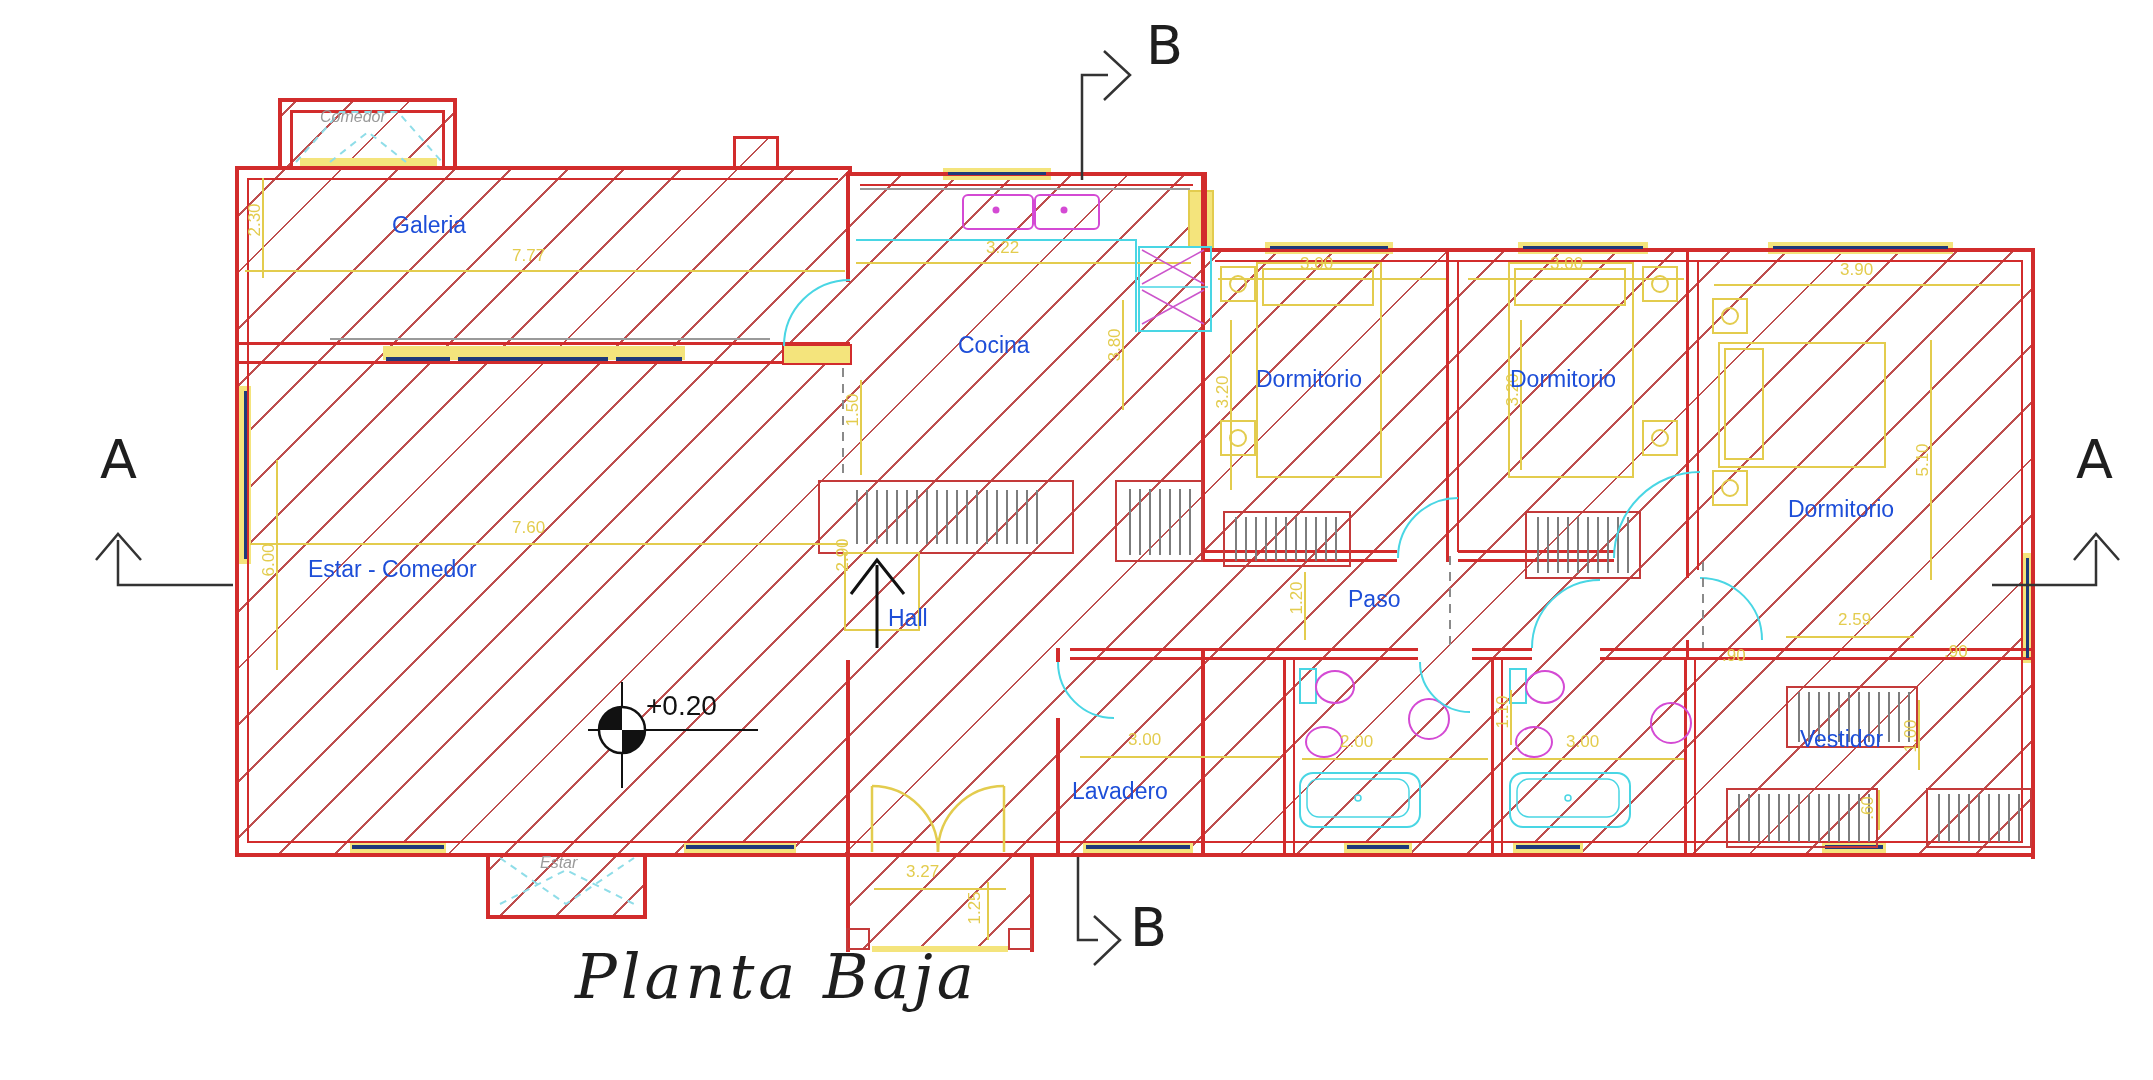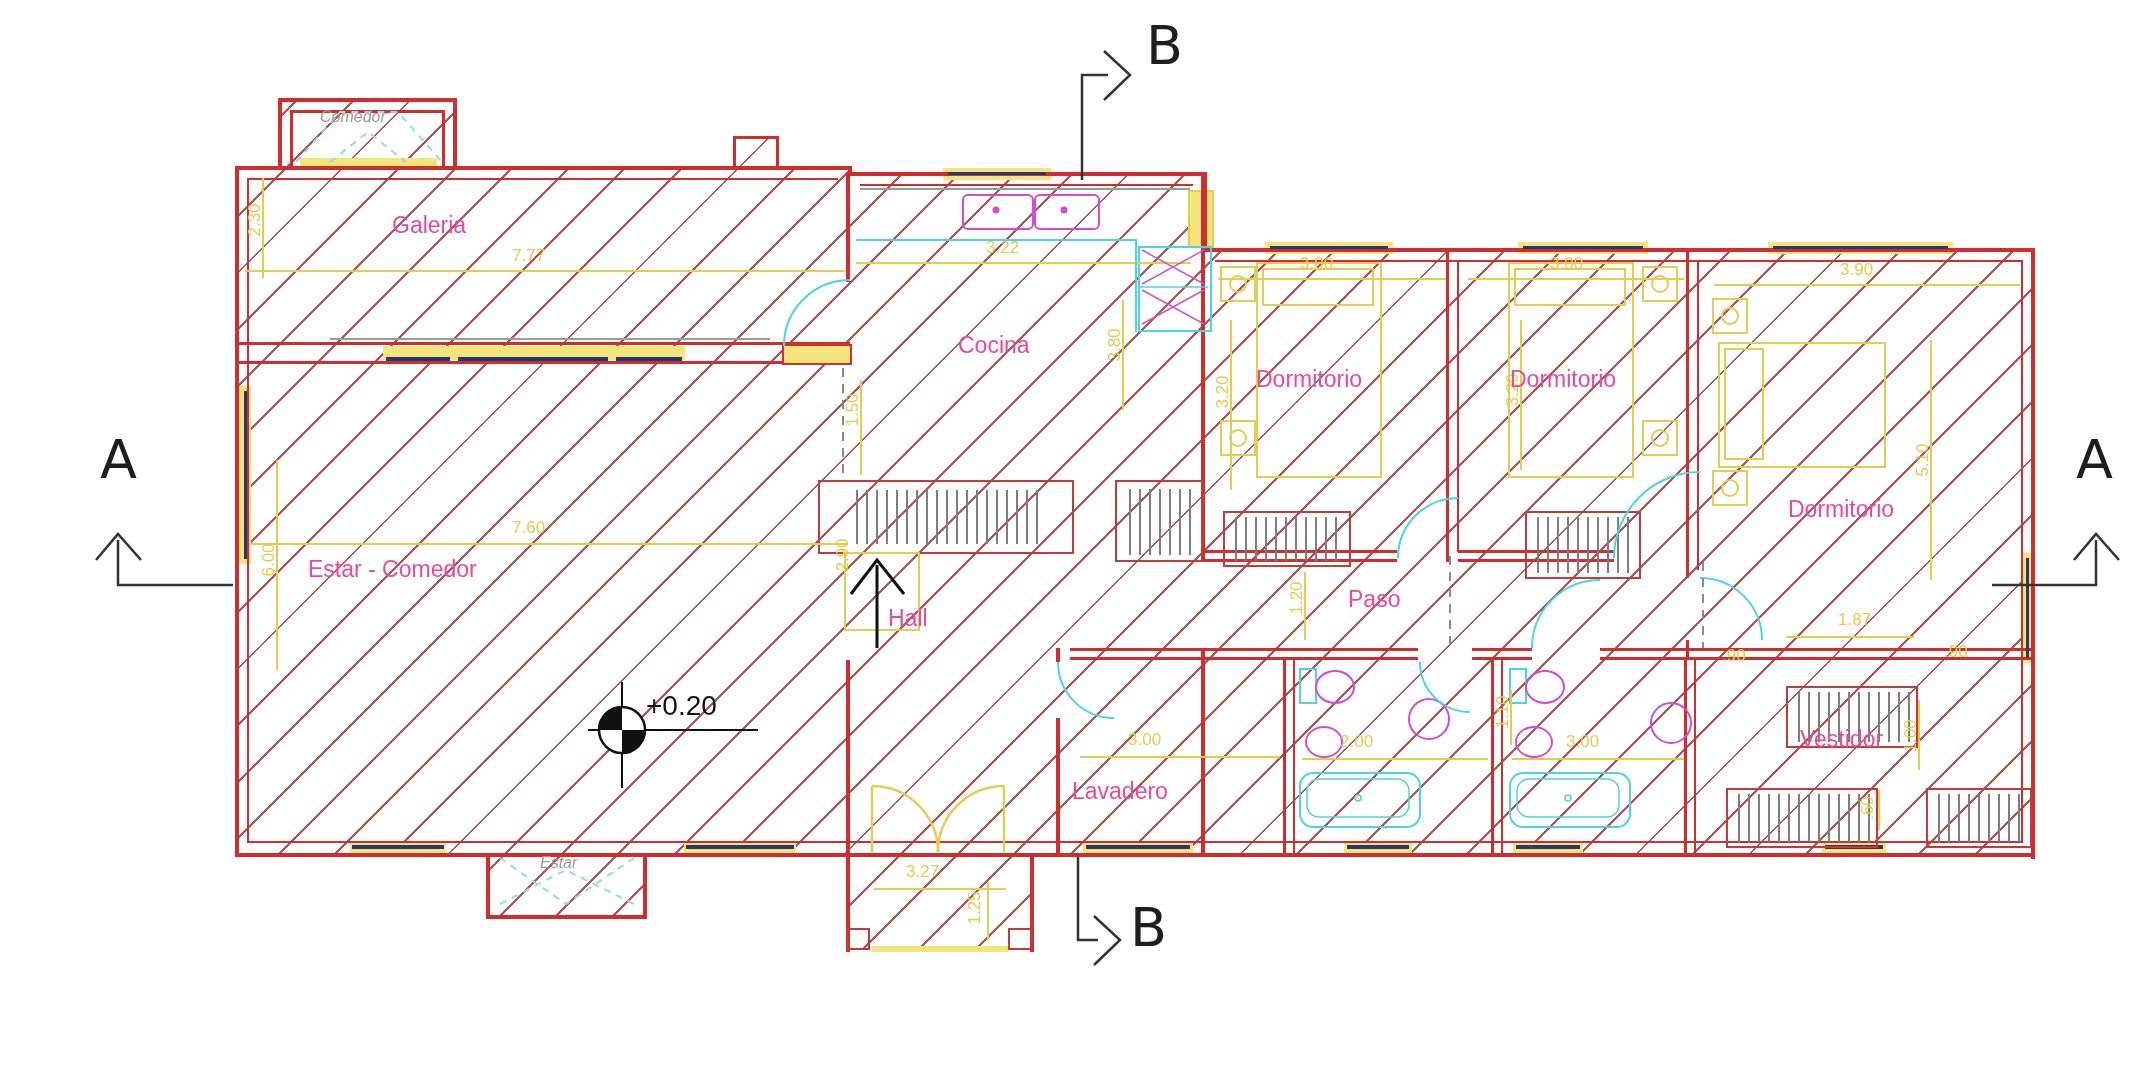--- a/index.html
+++ b/index.html
@@ -15,21 +15,21 @@
   .rbox{position:absolute;border:2px solid #c43a3a;background:transparent;z-index:4;}
   .ybox{position:absolute;border:2px solid #e3cc4e;background:transparent;z-index:4;}
   .cybox{position:absolute;border:2px solid #49d6e4;background:transparent;z-index:4;}
   .mg{position:absolute;border:2px solid #d44ad4;background:transparent;z-index:5;}
   .ellipse{border-radius:50%;}
   .closet{position:absolute;border:2px solid #c43a3a;z-index:4;padding:4px;
     background:repeating-linear-gradient(90deg,#7d7d7d 0 2px,transparent 2px 10px);
     background-clip:content-box;}
   .dim{position:absolute;color:#e3cc4e;font-size:17px;z-index:6;white-space:nowrap;}
   .dimv{transform:rotate(-90deg);transform-origin:center;}
-  .lbl{position:absolute;color:#ec4899;font-size:23px;z-index:6;white-space:nowrap;}
+  .lbl{position:absolute;color:#1d4ed8;font-size:23px;z-index:6;white-space:nowrap;}
   .lblsm{position:absolute;color:#9a9a9a;font-style:italic;font-size:16px;z-index:6;white-space:nowrap;}
   .sec{position:absolute;color:#1e1e1e;font-size:54px;z-index:7;font-family:"DejaVu Sans",sans-serif;}
   .title{position:absolute;color:#1e1e1e;font-style:italic;font-size:62px;z-index:7;
          font-family:"DejaVu Serif",serif;letter-spacing:4px;}
   .lvl{position:absolute;color:#111;font-size:28px;z-index:7;}
   svg.layer{position:absolute;left:0;top:0;z-index:5;pointer-events:none;}
 </style>
 </head>
 <body>
 
@@ -228,40 +228,41 @@
   <div class="dim" style="left:1550px;top:254px;">3.00</div>
   <div class="dim" style="left:1840px;top:260px;">3.90</div>
   <div class="dim dimv" style="left:1206px;top:382px;">3.20</div>
   <div class="dim dimv" style="left:1496px;top:380px;">3.20</div>
   <div class="dim dimv" style="left:1906px;top:450px;">5.10</div>
   <div class="dim dimv" style="left:1280px;top:588px;">1.20</div>
   <div class="dim" style="left:1128px;top:730px;">3.00</div>
   <div class="dim" style="left:1340px;top:732px;">2.00</div>
   <div class="dim" style="left:1566px;top:732px;">3.00</div>
   <div class="dim dimv" style="left:1486px;top:702px;">1.10</div>
-  <div class="dim" style="left:1838px;top:610px;">1.87</div>
+  <div class="dim" style="left:1838px;top:610px;">2.59</div>
   <div class="dim" style="left:1722px;top:646px;">.90</div>
   <div class="dim" style="left:1944px;top:642px;">.90</div>
   <div class="dim dimv" style="left:1894px;top:726px;">1.00</div>
   <div class="dim dimv" style="left:1856px;top:798px;">.60</div>
 
   <div class="lbl" style="left:392px;top:212px;">Galeria</div>
   <div class="lbl" style="left:958px;top:332px;">Cocina</div>
   <div class="lbl" style="left:308px;top:556px;">Estar - Comedor</div>
   <div class="lbl" style="left:888px;top:605px;">Hall</div>
   <div class="lbl" style="left:1072px;top:778px;">Lavadero</div>
   <div class="lbl" style="left:1348px;top:586px;">Paso</div>
   <div class="lbl" style="left:1256px;top:366px;">Dormitorio</div>
   <div class="lbl" style="left:1510px;top:366px;">Dormitorio</div>
   <div class="lbl" style="left:1788px;top:496px;">Dormitorio</div>
   <div class="lbl" style="left:1800px;top:726px;">Vestidor</div>
   <div class="lblsm" style="left:320px;top:108px;">Comedor</div>
   <div class="lblsm" style="left:540px;top:854px;">Estar</div>
 
   <div class="lvl" style="left:646px;top:690px;">+0.20</div>
+  <div class="title" style="left:575px;top:940px;">Planta Baja</div>
   <div class="sec" style="left:100px;top:428px;">A</div>
   <div class="sec" style="left:2076px;top:428px;">A</div>
   <div class="sec" style="left:1146px;top:14px;">B</div>
   <div class="sec" style="left:1130px;top:896px;">B</div>
 
   <svg class="layer" width="2153" height="1080">
 
     <g stroke="#333" stroke-width="2.5" fill="none">
       <polyline points="233,585 118,585 118,540"></polyline>
       <path d="M 96 560 L 118 534 L 141 560"></path>

